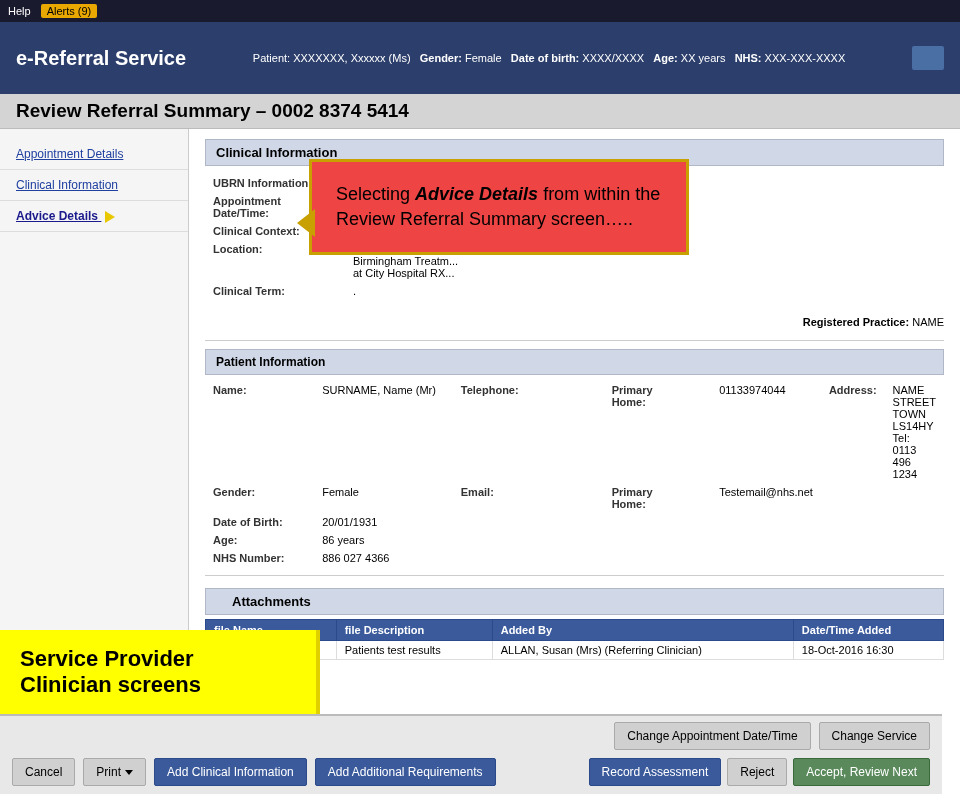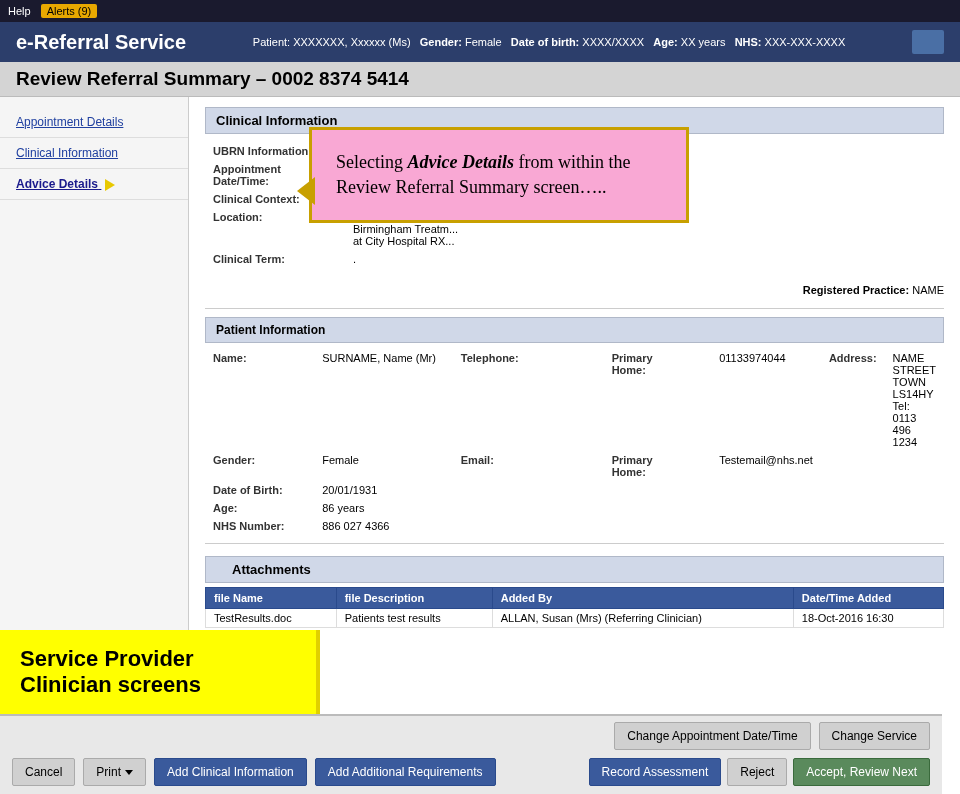--- a/index.html
+++ b/index.html
@@ -21,21 +21,21 @@
       color: #000;
       font-size: 11px;
       padding: 1px 6px;
       border-radius: 2px;
     }
 
     
     .header {
       background: #2c3e6b;
       color: #fff;
-      padding: 8px 16px;
+      padding: 24px 16px;
       display: flex;
       align-items: center;
       justify-content: space-between;
     }
     .app-title { font-size: 20px; font-weight: bold; color: #fff; }
     .patient-info { font-size: 11px; color: #fff; }
     .patient-info span.label { font-weight: bold; }
     .header-actions { display: flex; gap: 4px; }
     .header-btn {
       background: #4a6fa5;
@@ -150,30 +150,29 @@
       font-size: 11px;
       border: 1px solid #ddd;
     }
     .attach-table tr:nth-child(even) td { background: #f0f4ff; }
 
     
     .callout-box {
       position: absolute;
       top: 30px;
       left: 120px;
-      background: #f9a8d4;
+      background: #ef4444;
       border: 3px solid #c8a000;
       padding: 20px 24px;
       font-size: 18px;
       font-weight: normal;
       color: #000;
       width: 380px;
       z-index: 100;
       line-height: 1.4;
-      font-family: Liberation Serif, serif;
     }
     .callout-box .italic { font-style: italic; font-weight: bold; }
 
     
     .callout-arrow {
       position: absolute;
       top: 80px;
       left: 108px;
       width: 0; height: 0;
       border-top: 14px solid transparent;

